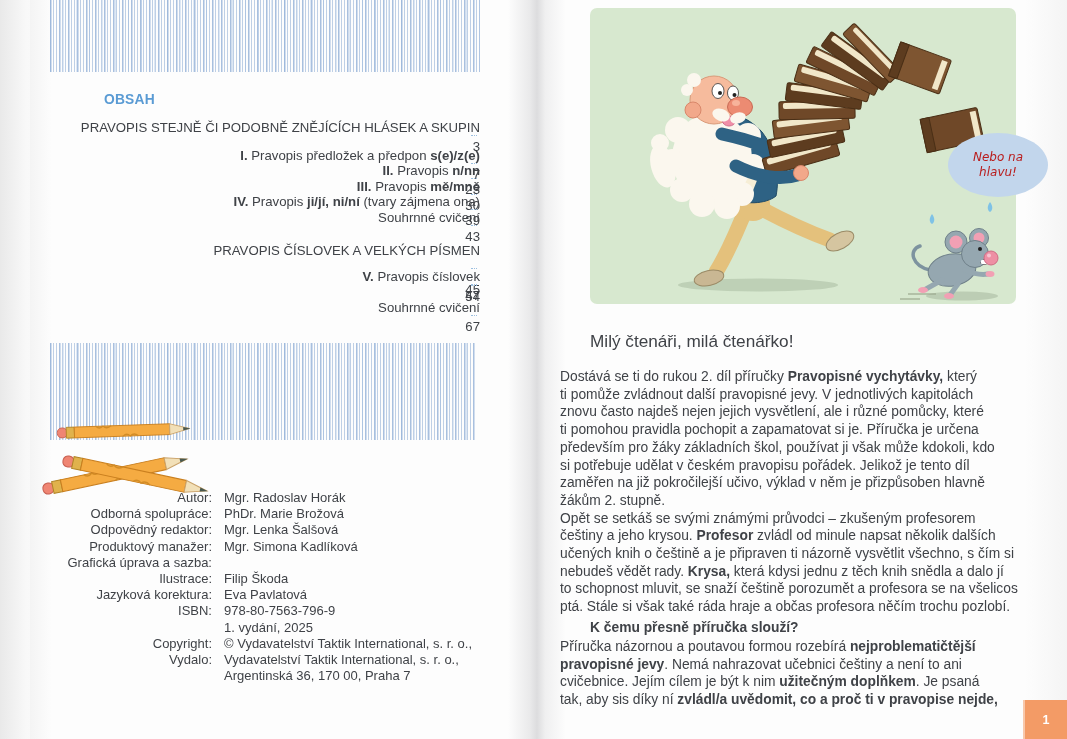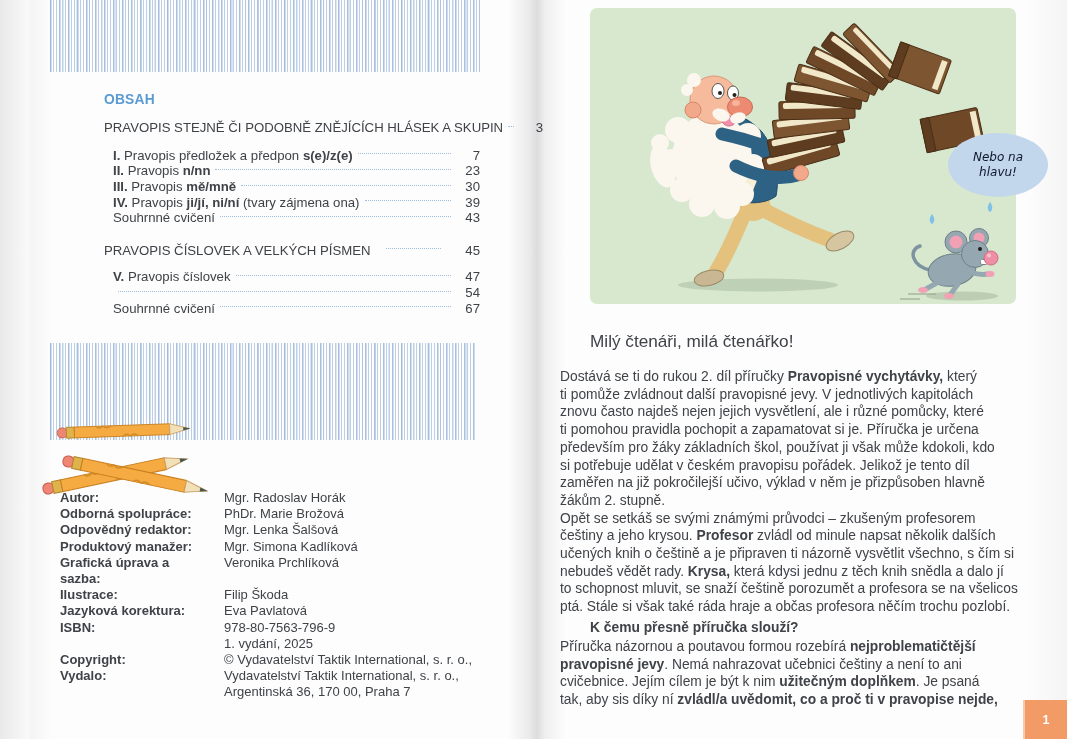--- a/index.html
+++ b/index.html
@@ -22,50 +22,50 @@
     background-image:
       repeating-linear-gradient(90deg, rgba(128,162,206,0.50) 0 1px, rgba(0,0,0,0) 1px 3px),
       repeating-linear-gradient(90deg, rgba(148,178,218,0.42) 0 2px, rgba(0,0,0,0) 2px 9px),
       repeating-linear-gradient(90deg, rgba(168,196,230,0.38) 0 1px, rgba(0,0,0,0) 1px 13px);
   }
   .stripes-top{left:50px;top:0;width:430px;height:72px;}
   .stripes-mid{left:50px;top:343px;width:425px;height:97px;}
   
   .toc{position:absolute;left:104px;top:92px;width:376px;z-index:2;}
   .toc-title{color:#5a9bd4;font-weight:700;font-size:13.8px;height:17px;margin-bottom:11px;letter-spacing:.2px;}
-  .toc-row{display:flex;align-items:center;font-size:13.2px;height:15.6px;}
+  .toc-row{display:flex;align-items:flex-end;font-size:13.2px;height:15.6px;flex-direction:column;}
   .toc-sec1{margin-bottom:12px;}
   .toc-sec2{margin-top:17px;margin-bottom:11px;gap:10px;}
   .toc-item{padding-left:9px;}
   .toc-text{white-space:nowrap;}
   .lead{flex:1 1 8px;border-bottom:1.7px dotted #9cbfe0;margin:0 3px 3px 5px;min-width:6px;}
   .pg{width:26px;text-align:right;flex:none;}
   
   .pencils{position:absolute;left:36px;top:415px;z-index:2;}
   
   .credits{position:absolute;left:60px;top:490px;width:432px;font-size:13px;z-index:2;}
   .credit-row{display:flex;line-height:16.2px;}
-  .credit-label{width:152px;text-align:left;font-weight:700;flex:none;}
+  .credit-label{width:152px;text-align:right;font-weight:400;flex:none;}
   .credit-value{margin-left:12px;white-space:nowrap;}
   
   .illo{position:absolute;left:590px;top:8px;width:426px;height:296px;z-index:2;}
   .illo svg{display:block;}
   .bubble{
     position:absolute;z-index:4;display:flex;align-items:center;justify-content:center;
     text-align:center;font-family:"DejaVu Sans",sans-serif;font-style:italic;
     white-space:pre-line;line-height:1.25;
   }
   .bubble-cream{
     left:598px;top:55px;width:92px;height:90px;background:#faf1d8;
     border-radius:48% 52% 55% 45% / 55% 48% 52% 45%;
     font-size:11.5px;color:#4a4336;
   }
   .bubble-blue{
     left:948px;top:133px;width:100px;height:64px;background:#c2d6ec;
-    border-radius:50%;font-size:12px;color:#0f172a;
+    border-radius:50%;font-size:12px;color:#b91c1c;
   }
   
   .intro-heading{position:absolute;left:590px;top:331px;font-size:17.2px;color:#3f4247;z-index:2;text-align:center;}
   .intro-para{position:absolute;left:560px;width:470px;font-size:13.8px;line-height:17.7px;white-space:pre-line;z-index:2;}
   .intro-para1{top:368px;}
   .intro-sub{position:absolute;left:590px;top:620px;font-size:13.8px;font-weight:700;z-index:2;}
   .intro-para2{top:638px;}
   b{font-weight:700;}
   
   .page-tab{
@@ -173,21 +173,20 @@
     <div class="credit-row">
         <span class="credit-label">Odpovědný redaktor:</span>
         <span class="credit-value">Mgr. Lenka Šalšová</span>
       </div>
     <div class="credit-row">
         <span class="credit-label">Produktový manažer:</span>
         <span class="credit-value">Mgr. Simona Kadlíková</span>
       </div>
     <div class="credit-row">
         <span class="credit-label">Grafická úprava a sazba:</span>
-        <span class="credit-value">Veronika Prchlíková</span>
       </div>
     <div class="credit-row">
         <span class="credit-label">Ilustrace:</span>
         <span class="credit-value">Filip Škoda</span>
       </div>
     <div class="credit-row">
         <span class="credit-label">Jazyková korektura:</span>
         <span class="credit-value">Eva Pavlatová</span>
       </div>
     <div class="credit-row">

